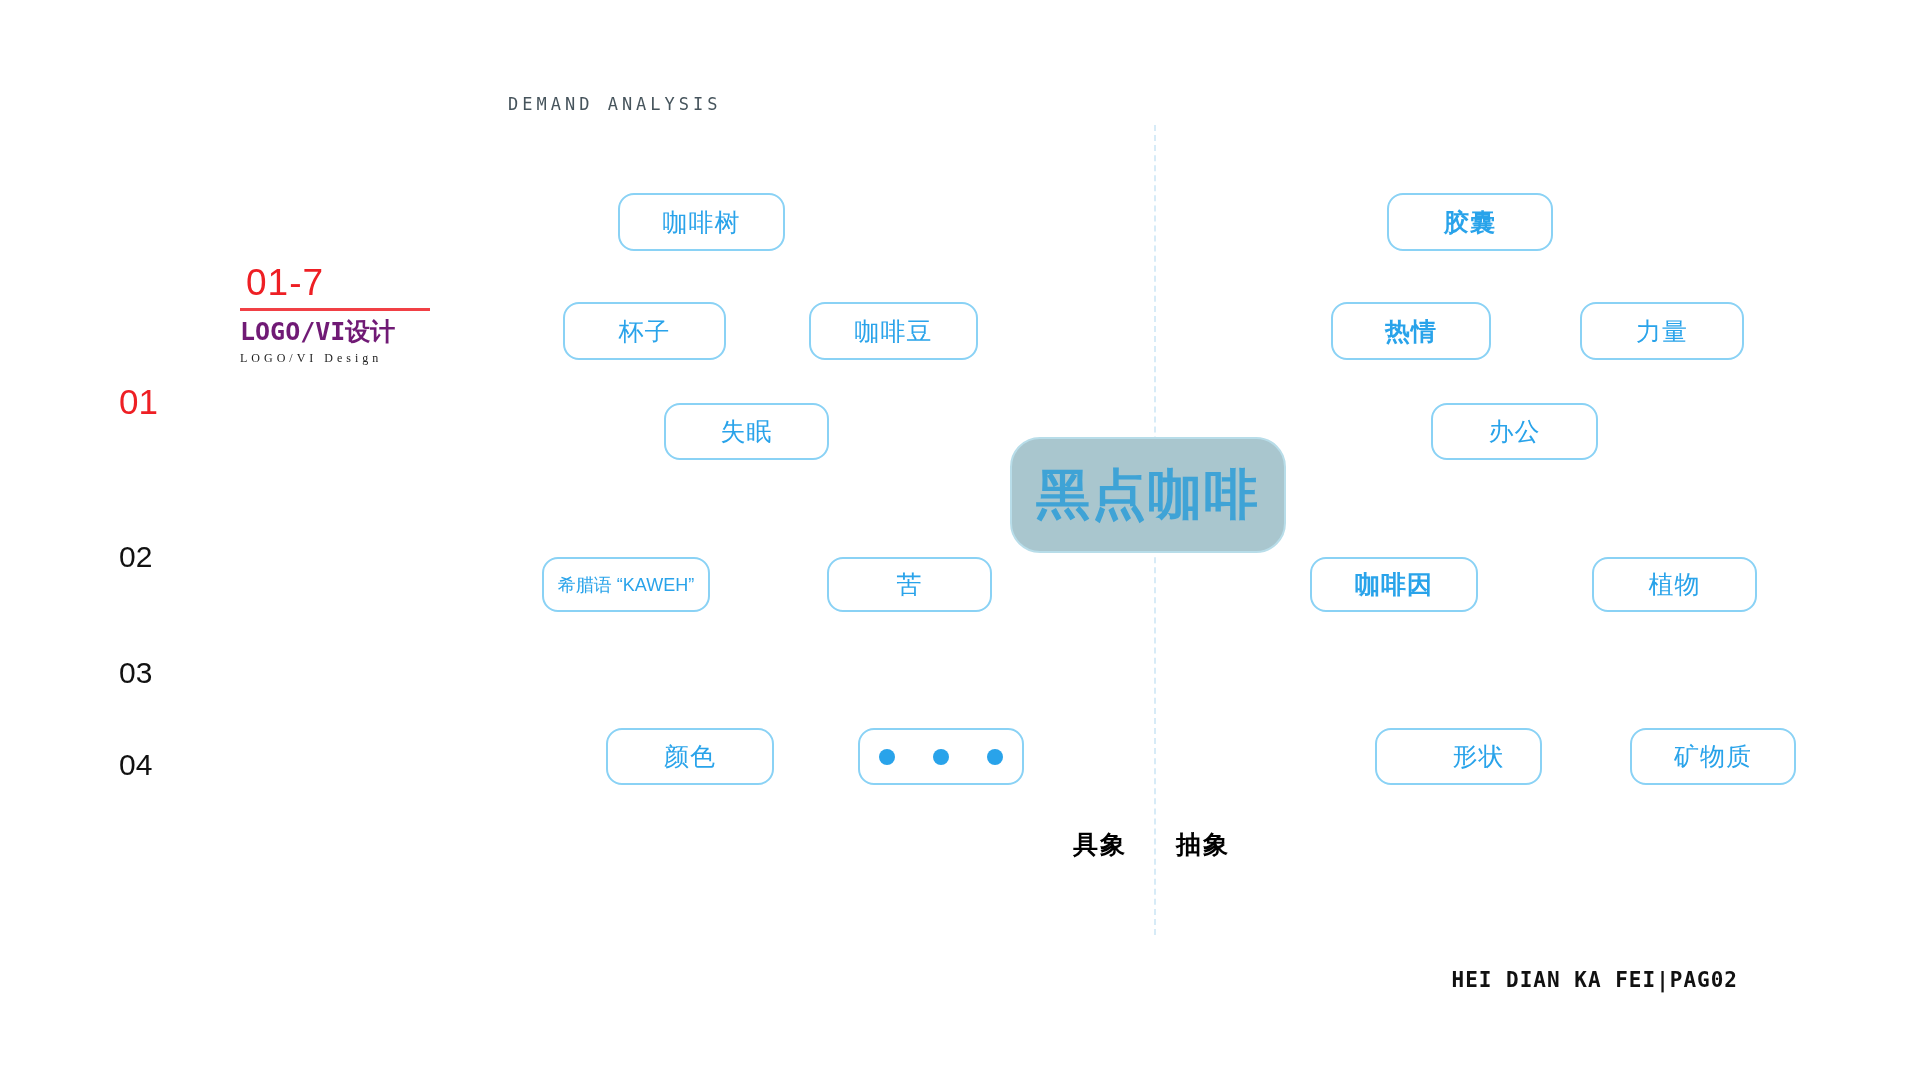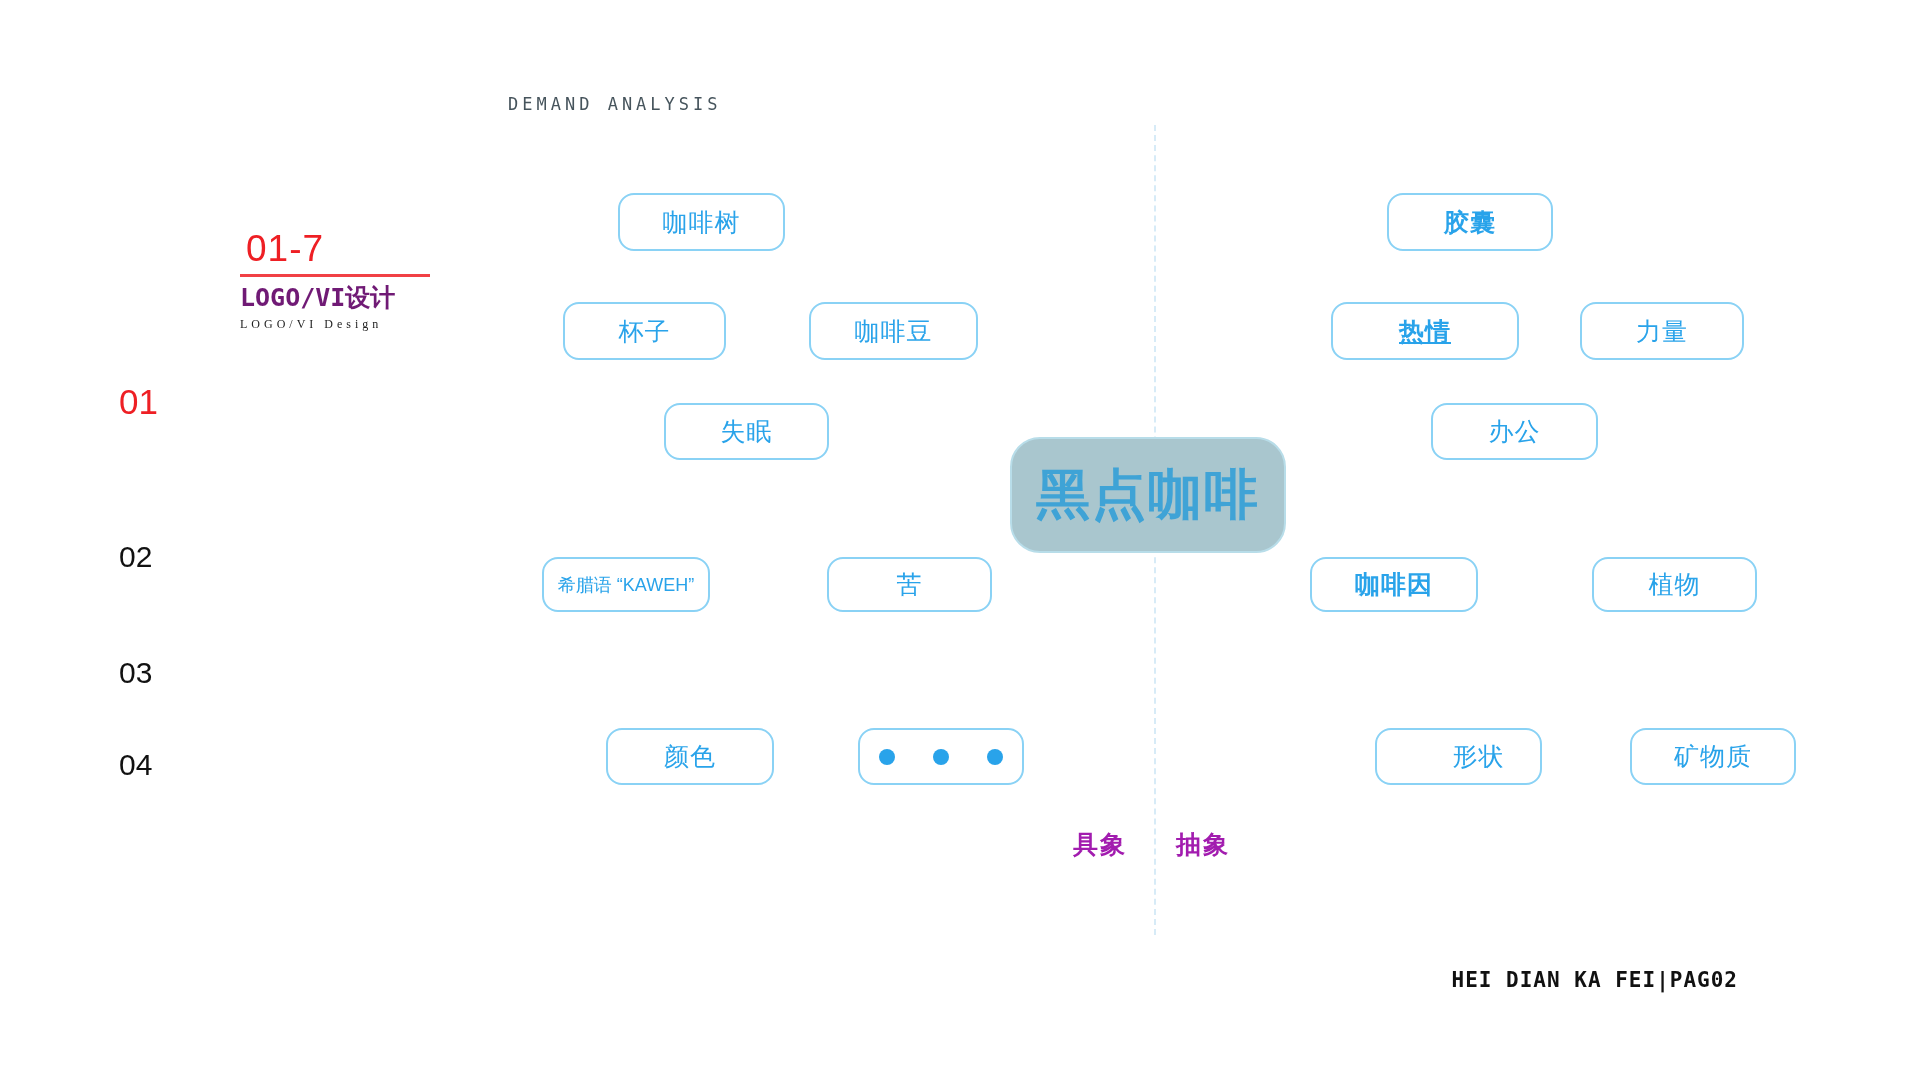--- a/index.html
+++ b/index.html
@@ -14,21 +14,21 @@
   * { margin: 0; padding: 0; box-sizing: border-box; }
   html, body { width: 1920px; height: 1080px; background: #fff; overflow: hidden; }
   body { position: relative; font-family: "Liberation Sans", sans-serif; }
 
   .header { position: absolute; left: 508px; top: 88px; }
   .header .title { font-size: 40px; font-weight: 600; color: #151515; letter-spacing: 3px; }
   .header .subtitle { margin-top: 6px; font-size: 17px; color: var(--subtitle-gray);
     font-family: "DejaVu Sans Mono", monospace; letter-spacing: 4px; }
 
   .section-block { position: absolute; left: 240px; top: 228px; width: 190px; }
-  .section-code { font-size: 37px; color: var(--accent-red); padding-left: 6px; letter-spacing: 1px; }
+  .section-code { font-size: 37px; color: var(--accent-red); padding-left: 6px; letter-spacing: 1px; margin-top: 34px; }
   .section-underline { margin-top: 4px; width: 100%; height: 3px; background: var(--accent-red); opacity: 0.85; }
   .section-title { margin-top: 4px; font-size: 25px; font-weight: bold; color: #701a75;
     font-family: "DejaVu Sans Mono", monospace; letter-spacing: 0px; }
   .section-subtitle { margin-top: 3px; font-size: 12px; color: #222;
     font-family: "Liberation Serif", serif; letter-spacing: 4px; }
 
   .nav-num { position: absolute; left: 119px; font-size: 30px; color: #111; }
   .nav-num.active { color: var(--accent-red); font-size: 35px; }
   .nav-01 { top: 382px; }
   .nav-02 { top: 540px; }
@@ -46,38 +46,38 @@
 
   .b-coffee-tree  { left: 618px;  top: 193px; width: 167px; height: 58px; }
   .b-cup          { left: 563px;  top: 302px; width: 163px; height: 58px; }
   .b-coffee-bean  { left: 809px;  top: 302px; width: 169px; height: 58px; text-align: right; }
   .b-insomnia     { left: 664px;  top: 403px; width: 165px; height: 57px; }
   .b-greek        { left: 542px;  top: 557px; width: 168px; height: 55px; }
   .b-bitter       { left: 827px;  top: 557px; width: 165px; height: 55px; }
   .b-color        { left: 606px;  top: 728px; width: 168px; height: 57px; }
   .b-ellipsis     { left: 858px;  top: 728px; width: 166px; height: 57px; }
   .b-capsule      { left: 1387px; top: 193px; width: 166px; height: 58px; }
-  .b-passion      { left: 1331px; top: 302px; width: 188px; height: 58px; text-decoration: underline; }
+  .b-passion      { left: 1331px; top: 302px; width: 160px; height: 58px; }
   .b-power        { left: 1580px; top: 302px; width: 164px; height: 58px; }
   .b-office       { left: 1431px; top: 403px; width: 167px; height: 57px; }
   .b-caffeine     { left: 1310px; top: 557px; width: 168px; height: 55px; }
   .b-plant        { left: 1592px; top: 557px; width: 165px; height: 55px; }
   .b-shape        { left: 1375px; top: 728px; width: 167px; height: 57px; padding-left: 40px; }
   .b-mineral      { left: 1630px; top: 728px; width: 166px; height: 57px; }
 
   .dots { display: flex; gap: 38px; }
   .dot { width: 16px; height: 16px; border-radius: 50%; background: var(--accent-blue); }
 
   .center-node { position: absolute; left: 1010px; top: 437px; width: 276px; height: 116px;
     background: var(--center-bg); border: 2px solid #b8dde9; border-radius: 30px;
     display: flex; align-items: center; justify-content: center;
     color: var(--center-text); font-size: 54px; font-weight: 600; letter-spacing: 2px; }
 
   .axis-label { position: absolute; top: 828px; font-size: 25px; font-weight: bold;
-    color: #a21caf; letter-spacing: 2px; }
+    color: #000000; letter-spacing: 2px; }
   .axis-concrete { left: 1073px; }
   .axis-abstract { left: 1176px; }
 
   .footer { position: absolute; right: 182px; top: 968px; font-size: 21px; font-weight: bold;
     color: #111; font-family: "DejaVu Sans Mono", monospace; letter-spacing: 1px; text-align: right; }
 </style>
 </head>
 <body>
 
 <div class="header">

